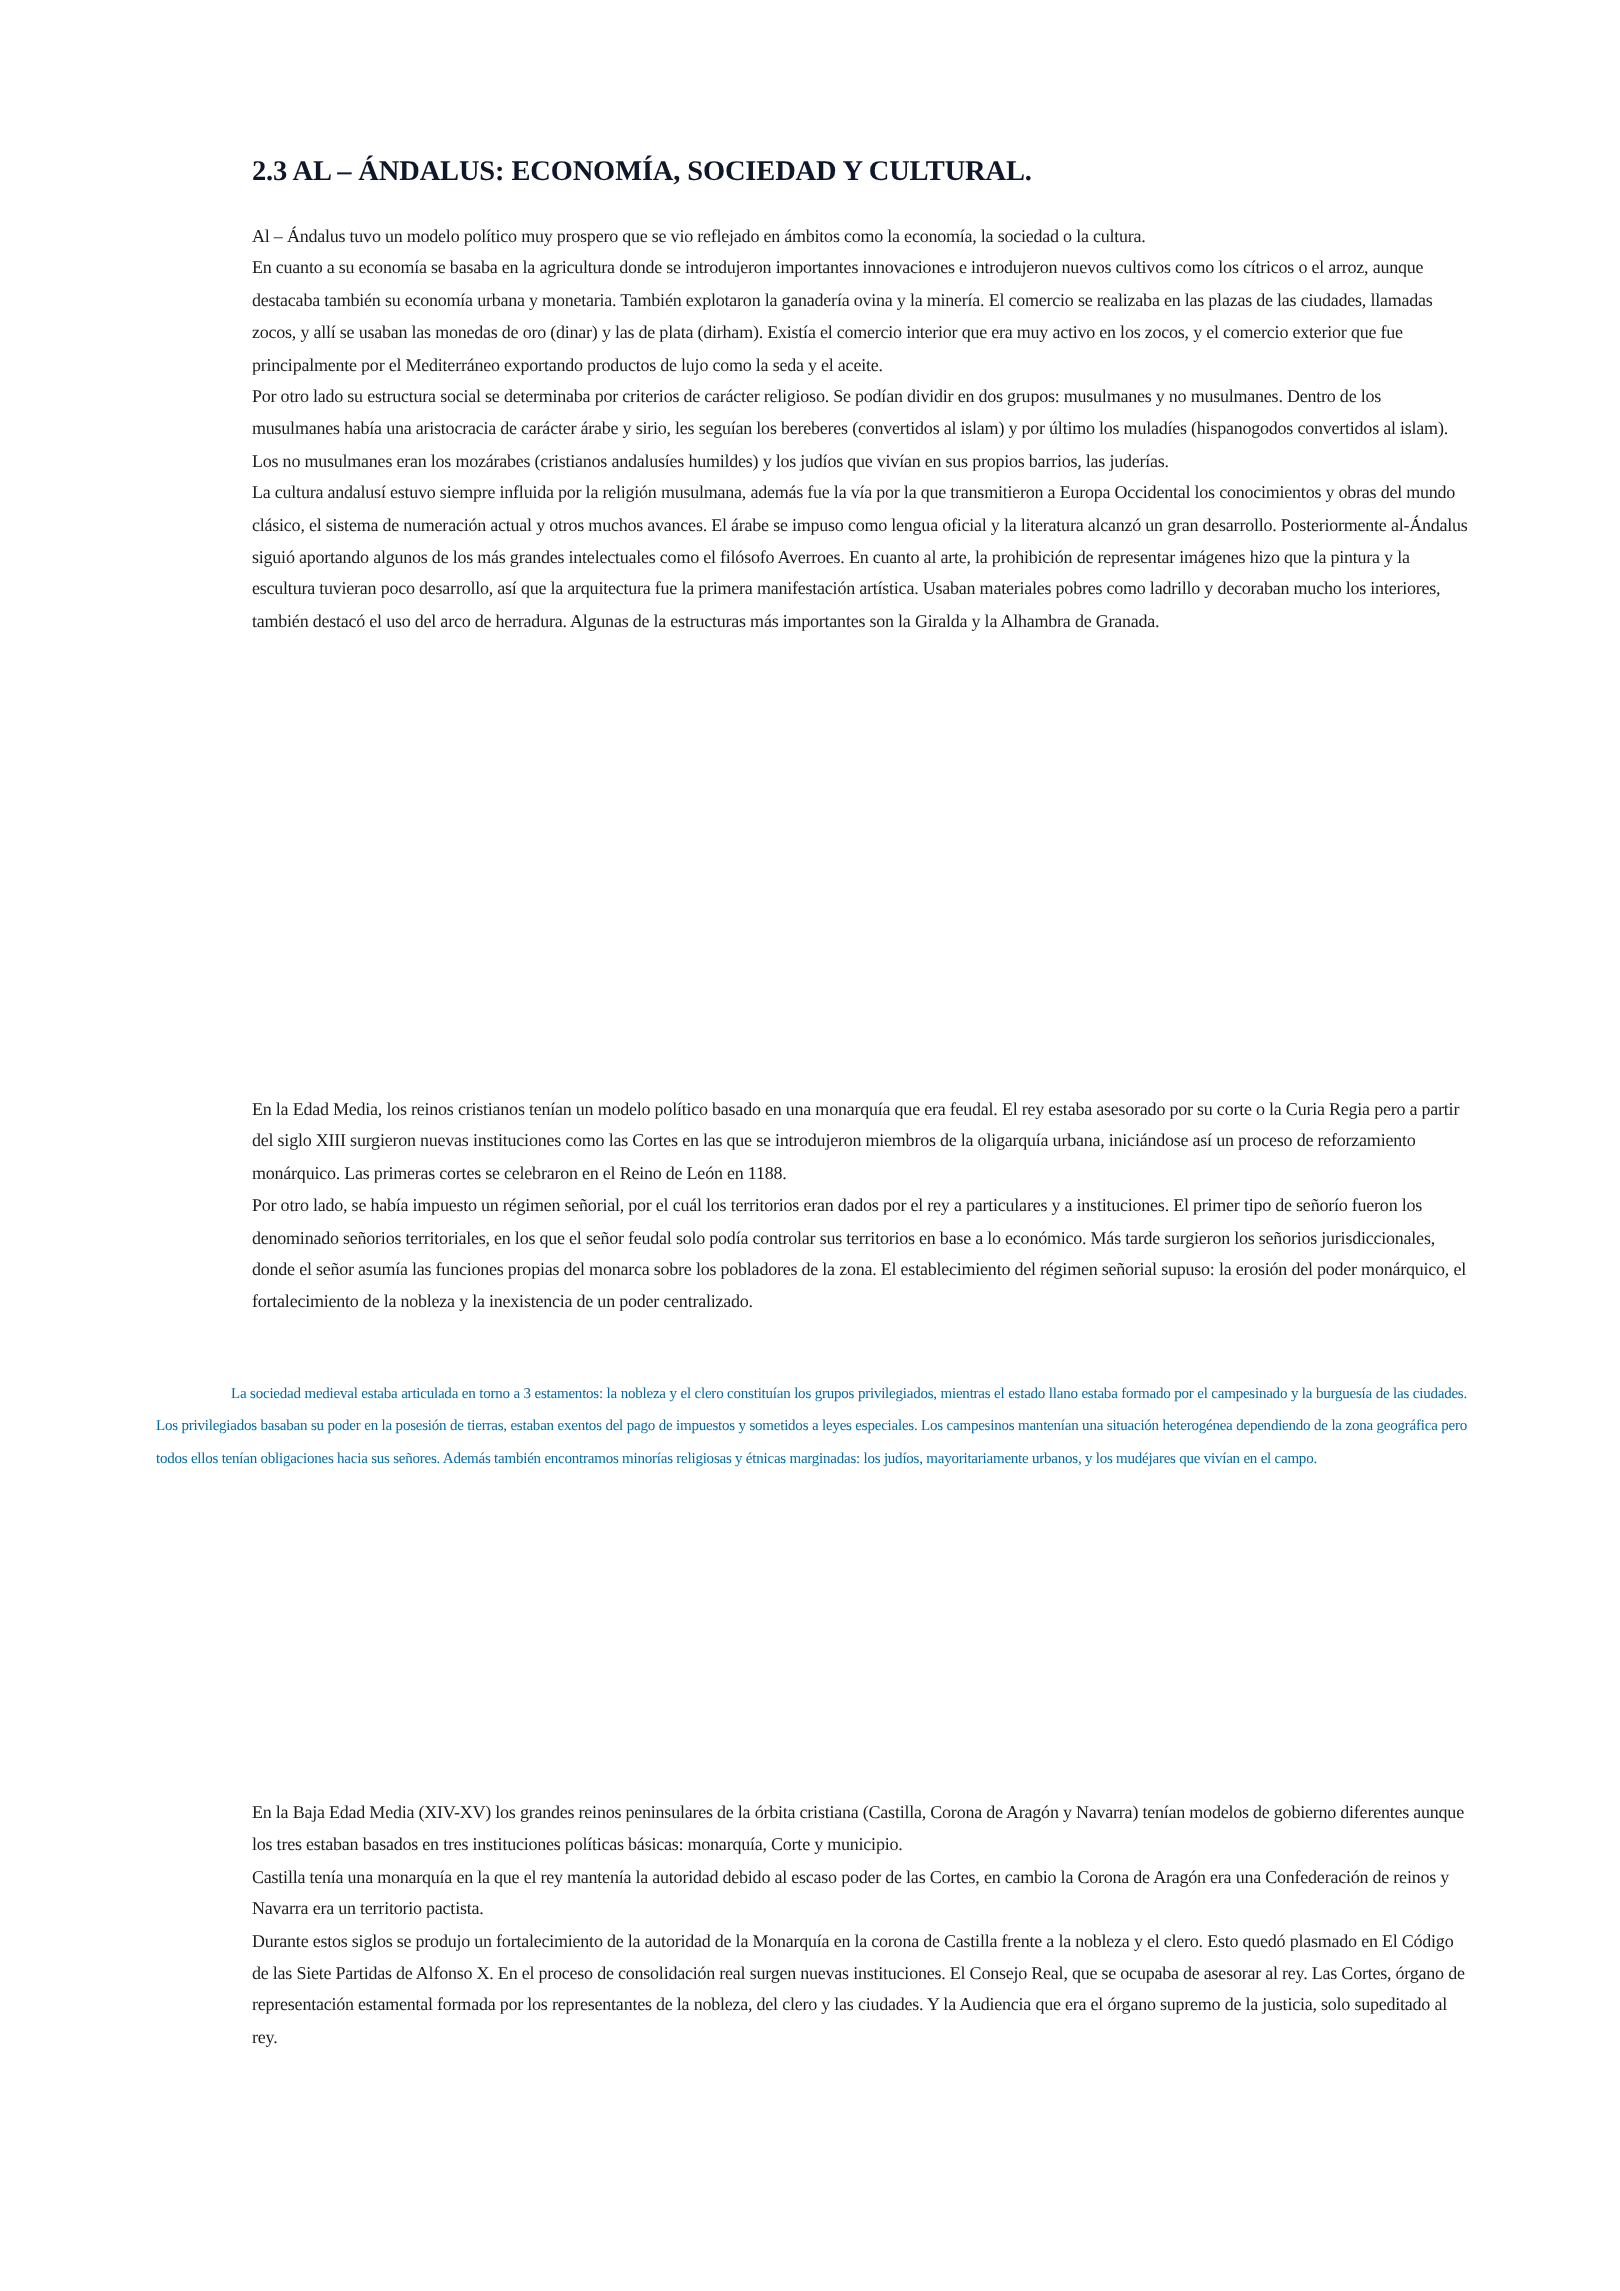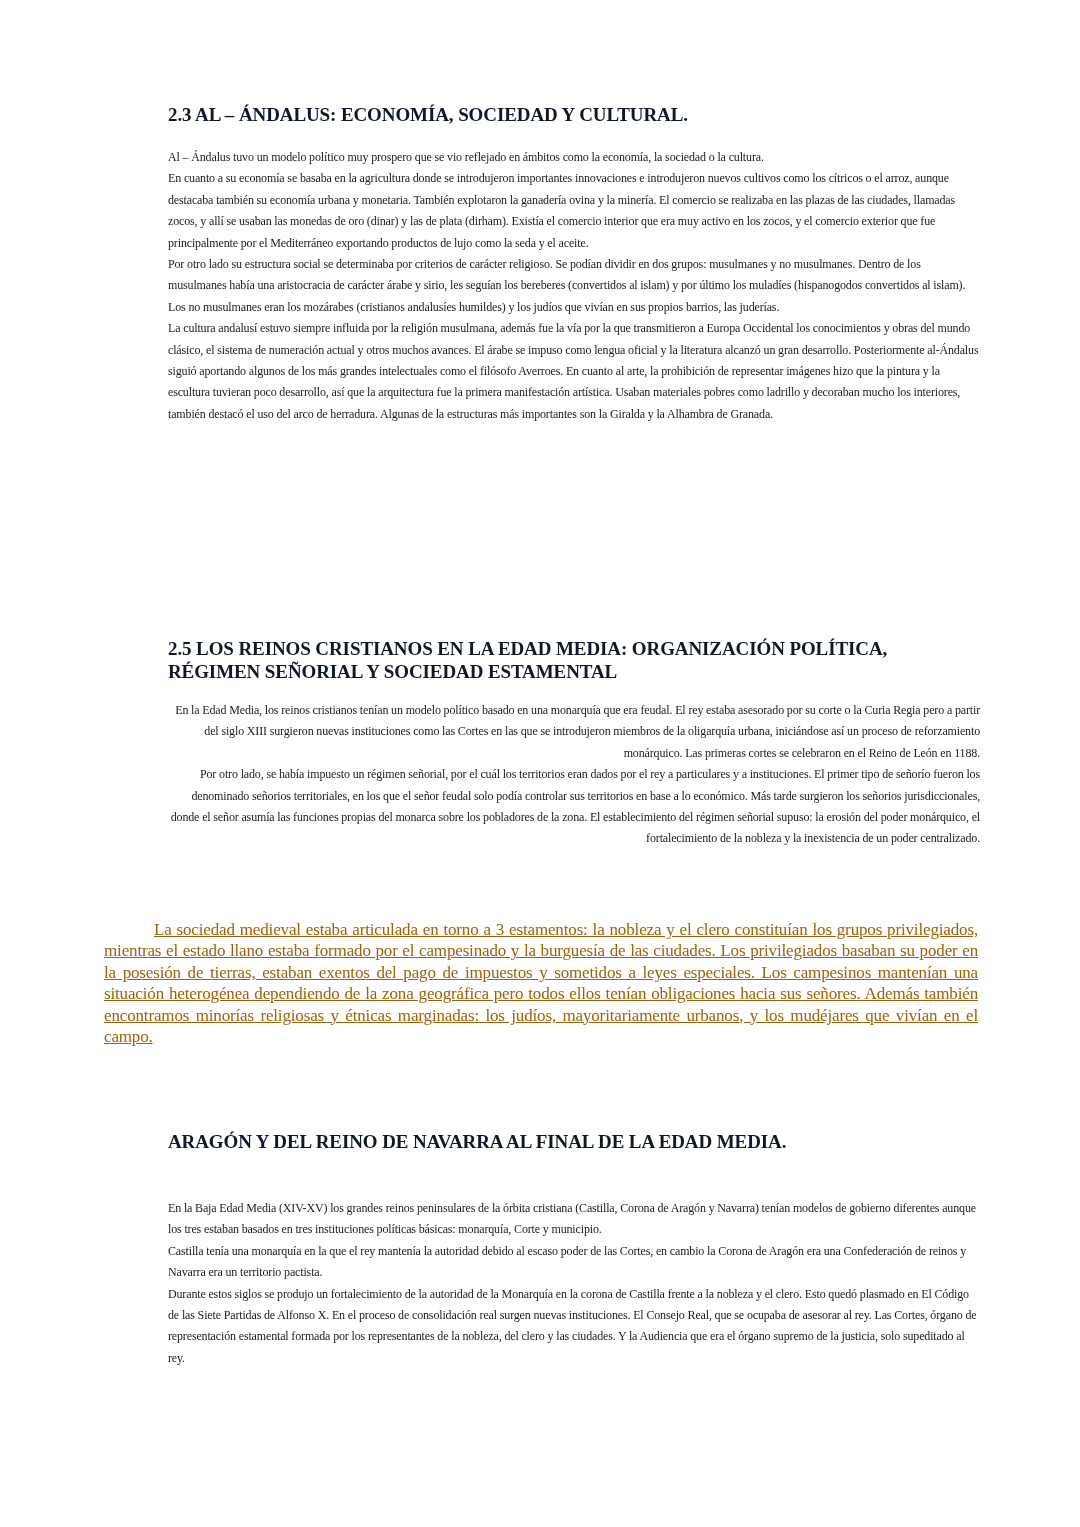--- a/index.html
+++ b/index.html
@@ -30,59 +30,53 @@
       font-size: 12px;
       line-height: 21.4px;
       letter-spacing: -0.15px;
       color: #1c1c1c;
     }
     .block p { margin: 0; }
     .wide {
       position: absolute;
       left: 104px;
       width: 874px;
-      font-size: 17px;
+      font-size: 10px;
       line-height: 21.4px;
       letter-spacing: -0.15px;
       text-align: justify;
-      color: #a16207;
-      text-decoration: underline;
+      color: #0369a1;
     }
     .wide p { margin: 0; text-indent: 50px; text-align: justify; text-align-last: left; }
   </style>
 </head>
 <body>
 
 <div class="page">
 
   <h2 class="heading" style="top:104px;">
     <span>2.3 AL – ÁNDALUS: ECONOMÍA, SOCIEDAD Y CULTURAL.</span>
   </h2>
   <div class="block" style="top:147px;">
     <p>Al – Ándalus tuvo un modelo político muy prospero que se vio reflejado en ámbitos como la economía, la sociedad o la cultura.</p>
     <p>En cuanto a su economía se basaba en la agricultura donde se introdujeron importantes innovaciones e introdujeron nuevos cultivos como los cítricos o el arroz, aunque destacaba también su economía urbana y monetaria. También explotaron la ganadería ovina y la minería. El comercio se realizaba en las plazas de las ciudades, llamadas zocos, y allí se usaban las monedas de oro (dinar) y las de plata (dirham). Existía el comercio interior que era muy activo en los zocos, y el comercio exterior que fue principalmente por el Mediterráneo exportando productos de lujo como la seda y el aceite.</p>
     <p>Por otro lado su estructura social se determinaba por criterios de carácter religioso. Se podían dividir en dos grupos: musulmanes y no musulmanes. Dentro de los musulmanes había una aristocracia de carácter árabe y sirio, les seguían los bereberes (convertidos al islam) y por último los muladíes (hispanogodos convertidos al islam). Los no musulmanes eran los mozárabes (cristianos andalusíes humildes) y los judíos que vivían en sus propios barrios, las juderías.</p>
     <p>La cultura andalusí estuvo siempre influida por la religión musulmana, además fue la vía por la que transmitieron a Europa Occidental los conocimientos y obras del mundo clásico, el sistema de numeración actual y otros muchos avances. El árabe se impuso como lengua oficial y la literatura alcanzó un gran desarrollo. Posteriormente al-Ándalus siguió aportando algunos de los más grandes intelectuales como el filósofo Averroes. En cuanto al arte, la prohibición de representar imágenes  hizo que la pintura y la escultura tuvieran poco desarrollo, así que la arquitectura fue la primera manifestación artística. Usaban materiales pobres como ladrillo y decoraban mucho los interiores, también destacó el uso del arco de herradura. Algunas de la estructuras más importantes son la Giralda y la Alhambra de Granada.</p>
   </div>
 
-  <h2 class="heading" style="top:638px;">
-    <span>2.5 LOS REINOS CRISTIANOS EN LA EDAD MEDIA: ORGANIZACIÓN POLÍTICA,</span><br>
-    <span>RÉGIMEN SEÑORIAL Y SOCIEDAD ESTAMENTAL</span>
-  </h2>
-  <div class="block" style="top:700px;text-align:right;">
+  <div class="block" style="top:729px;">
     <p>En la Edad Media, los reinos cristianos tenían un modelo político basado en una monarquía que era feudal. El rey estaba asesorado por su corte o la Curia Regia pero a partir del siglo XIII surgieron nuevas instituciones como las Cortes en las que se introdujeron miembros de la oligarquía urbana, iniciándose así un proceso de reforzamiento monárquico. Las primeras cortes se celebraron en el Reino de León en 1188.</p>
     <p>Por otro lado, se había impuesto un régimen señorial, por el cuál los territorios eran dados por el rey a particulares y a instituciones. El primer tipo de señorío fueron los denominado señorios territoriales, en los que el señor feudal solo podía controlar sus territorios en base a lo económico. Más tarde surgieron los señorios jurisdiccionales, donde el señor asumía las funciones propias del monarca sobre los pobladores de la zona. El establecimiento del régimen señorial supuso: la erosión del poder monárquico, el fortalecimiento de la nobleza y la inexistencia de un poder centralizado.</p>
   </div>
   <div class="wide" style="top:919px;">
     <p>La sociedad medieval estaba articulada en torno a 3 estamentos: la nobleza y el clero constituían los grupos privilegiados, mientras el estado llano estaba formado por el campesinado y la burguesía de las ciudades. Los privilegiados basaban su poder en la posesión de tierras, estaban exentos del pago de impuestos y sometidos a leyes especiales. Los campesinos mantenían una situación heterogénea dependiendo de la zona geográfica pero todos ellos tenían obligaciones hacia sus señores. Además también encontramos minorías religiosas y étnicas marginadas: los judíos, mayoritariamente urbanos, y los mudéjares que vivían en el campo.</p>
   </div>
 
   <h2 class="heading" style="top:1108px;">
     <br>
-    <span>ARAGÓN Y DEL REINO DE NAVARRA AL FINAL DE LA EDAD MEDIA.</span>
   </h2>
   <div class="block" style="top:1166px;margin-top:32px;">
     <p>En la Baja Edad Media (XIV-XV) los grandes reinos peninsulares de la órbita cristiana (Castilla, Corona de Aragón y Navarra) tenían modelos de gobierno diferentes aunque los tres estaban basados en tres instituciones políticas básicas: monarquía, Corte y municipio.</p>
     <p>Castilla tenía una monarquía en la que el rey mantenía la autoridad debido al escaso poder de las Cortes, en cambio la Corona de Aragón era una Confederación de reinos y Navarra era un territorio pactista.</p>
     <p>Durante estos siglos se produjo un fortalecimiento de la autoridad de la Monarquía en la corona de Castilla frente a la nobleza y el clero. Esto quedó plasmado en El Código de las Siete Partidas de Alfonso X. En el proceso de consolidación real surgen nuevas instituciones. El Consejo Real, que se ocupaba de asesorar al rey. Las Cortes, órgano de representación estamental formada por los representantes de la nobleza, del clero y las ciudades. Y la Audiencia que era el órgano supremo de la justicia, solo supeditado al rey.</p>
   </div>
 
 </div>
 
 </body></html>

